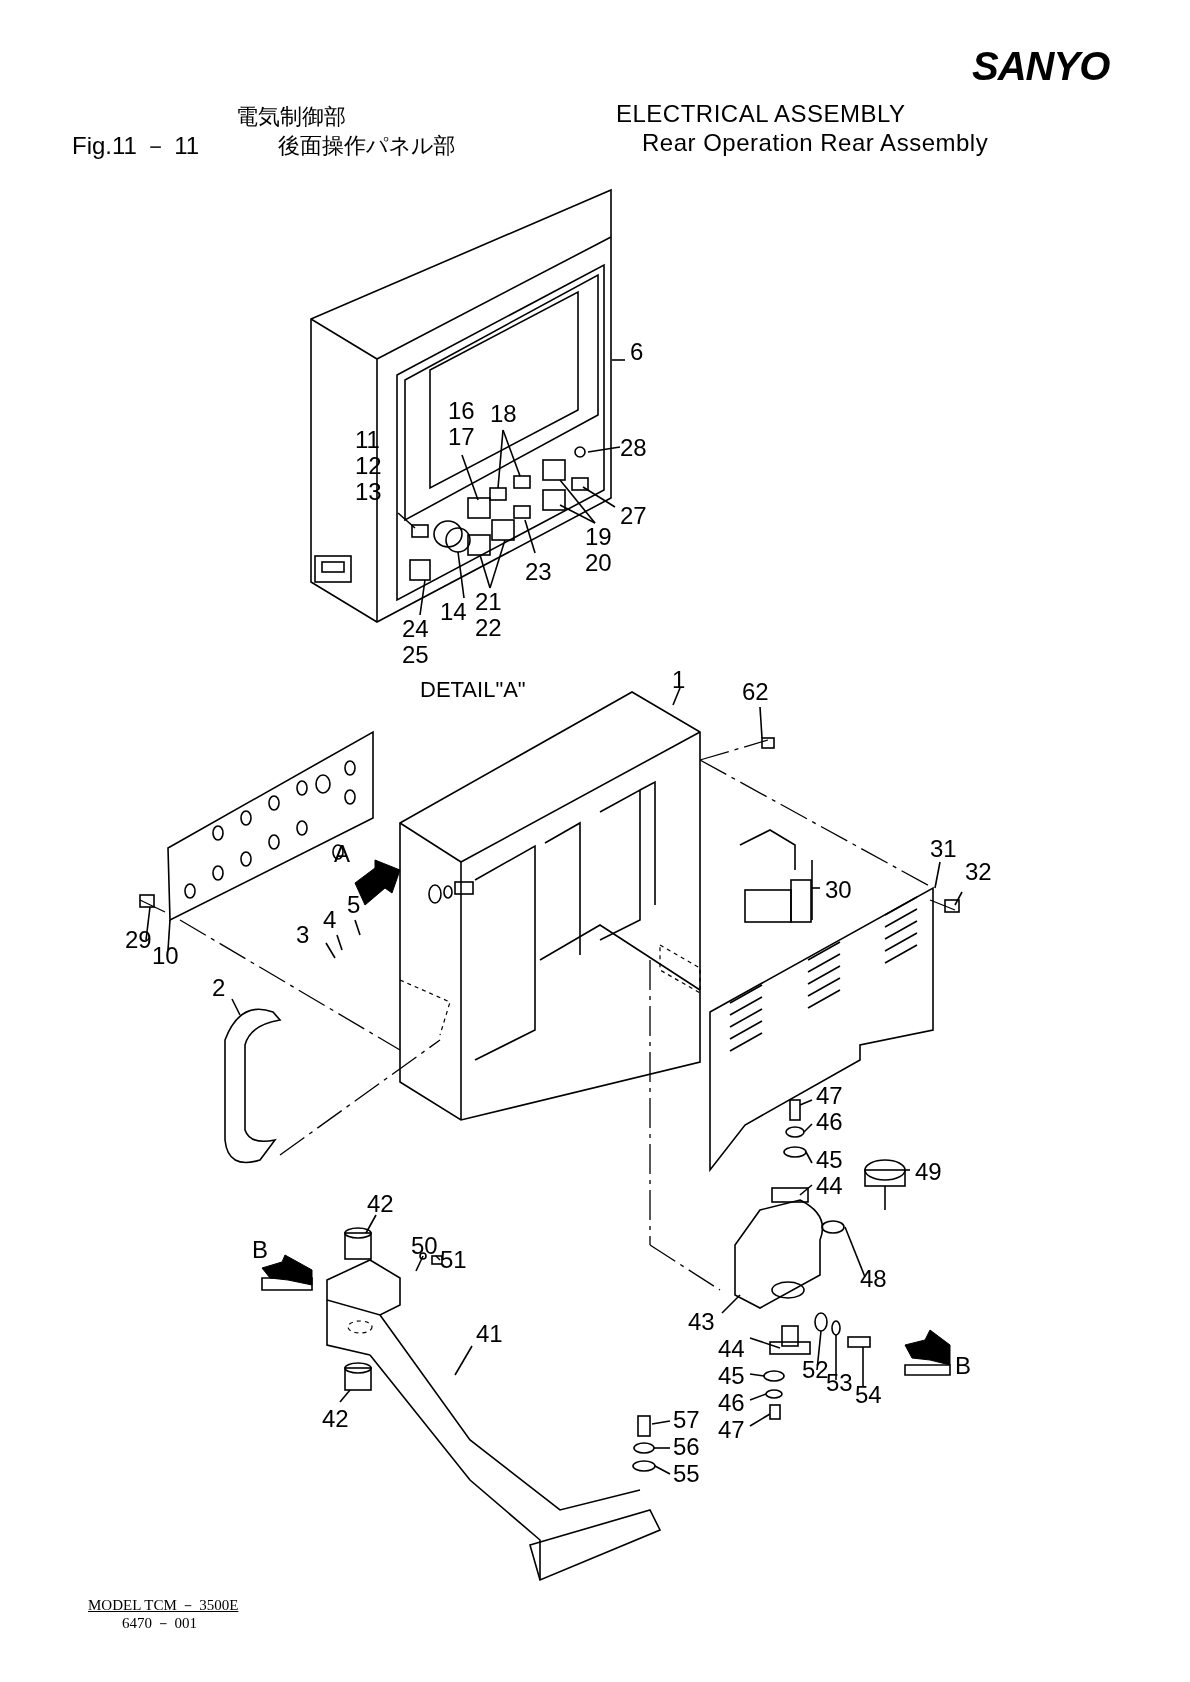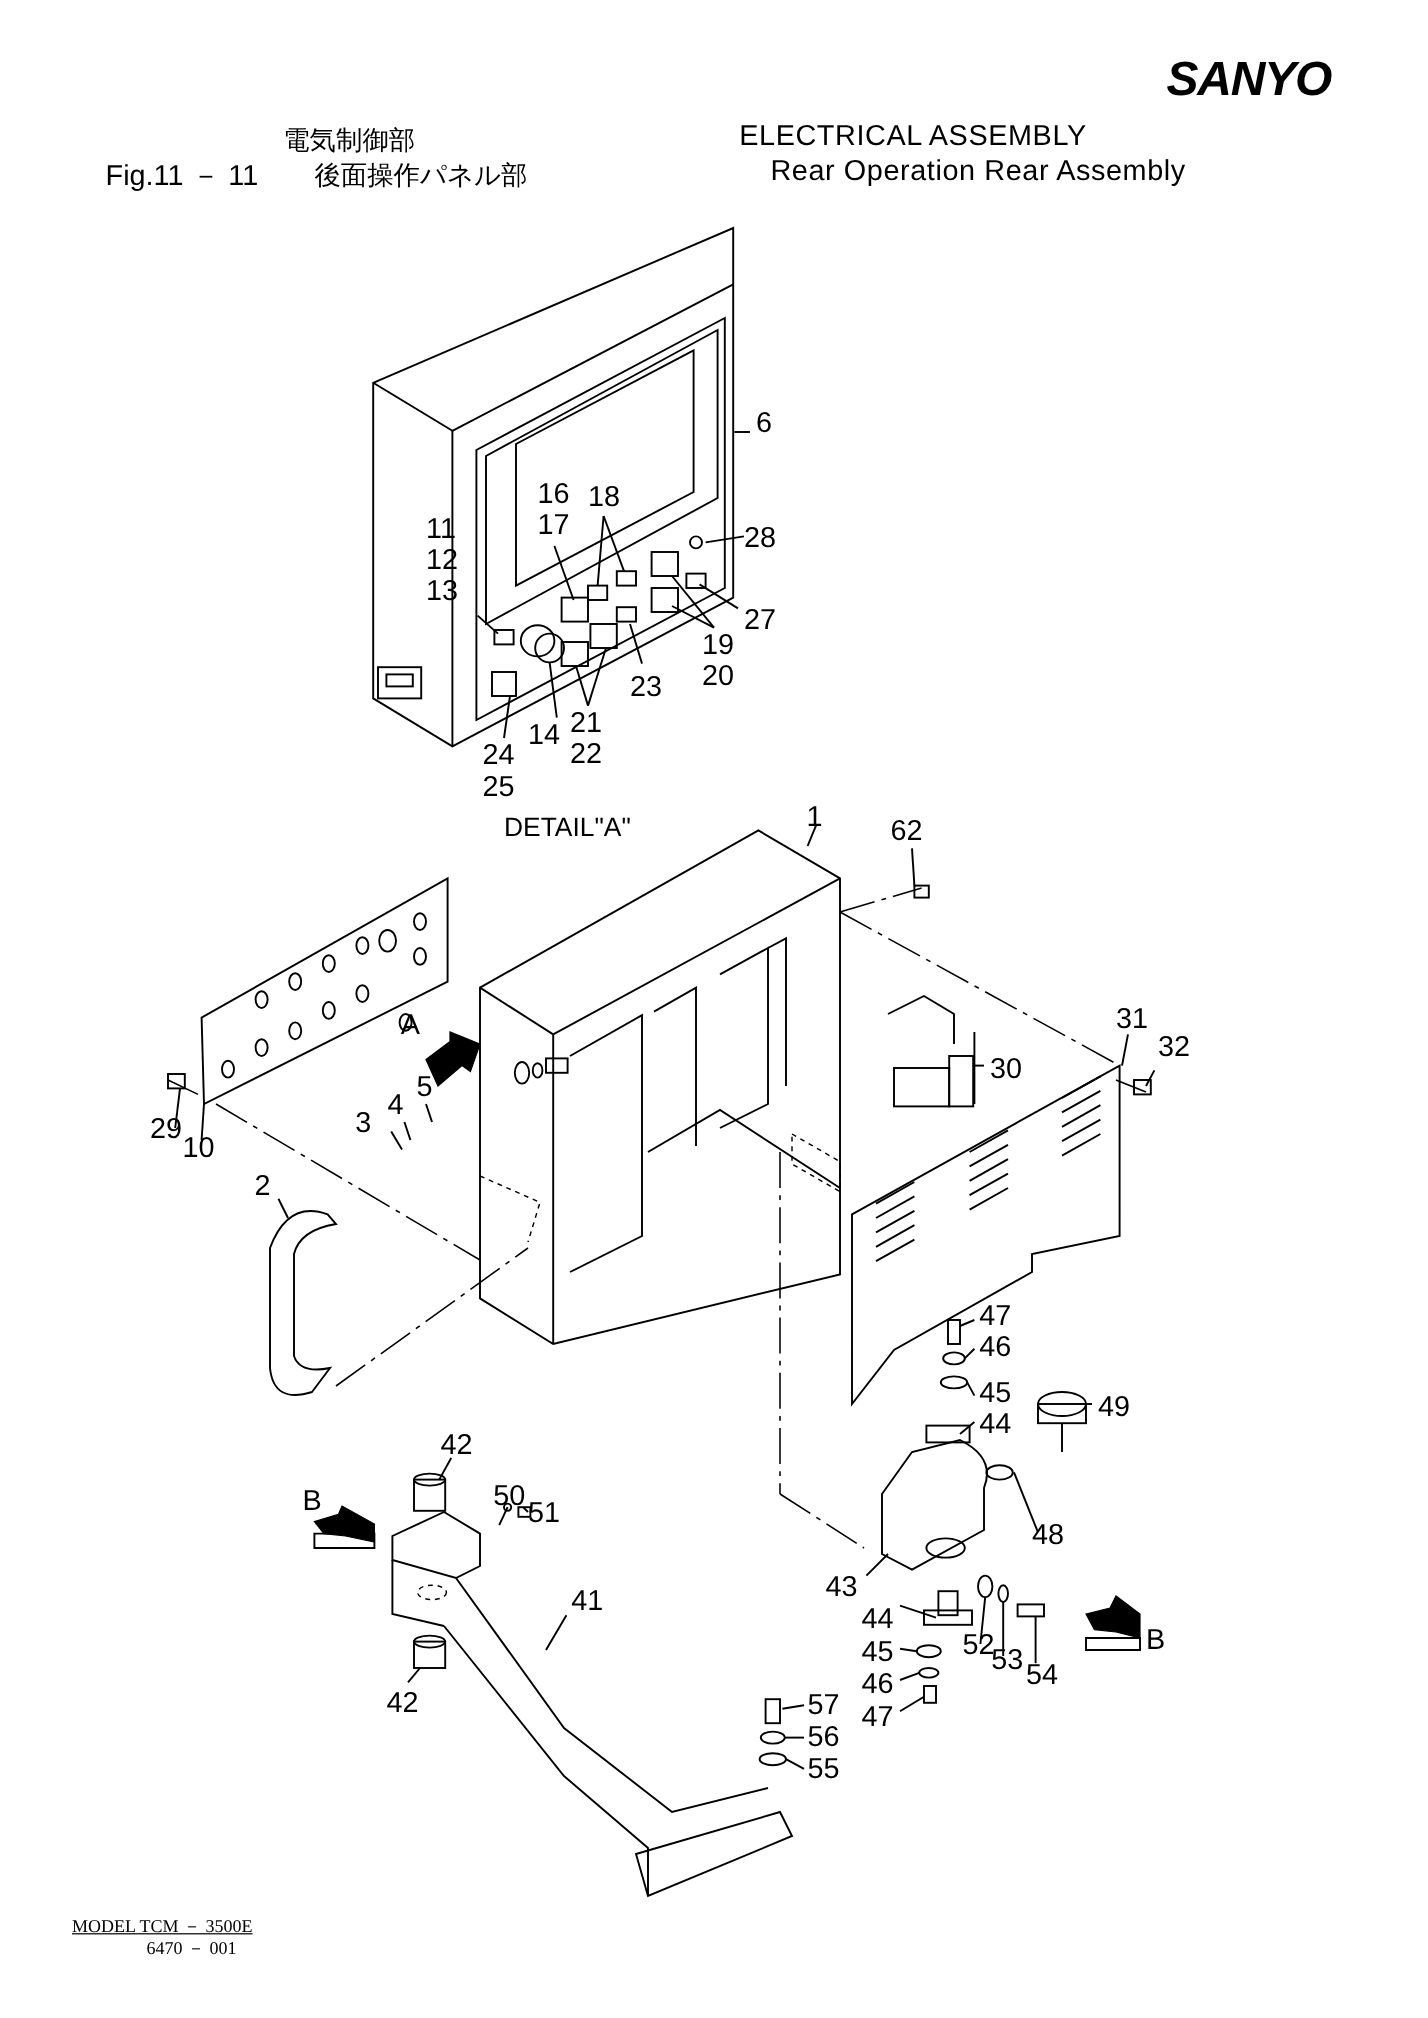--- a/index.html
+++ b/index.html
@@ -4,39 +4,39 @@
 <style>
   html, body { margin: 0; padding: 0; background: #ffffff; }
   body { width: 1190px; height: 1682px; position: relative; overflow: hidden;
          font-family: "Liberation Sans", "DejaVu Sans", sans-serif; color: #000; }
   .abs { position: absolute; white-space: nowrap; }
   .logo { left: 972px; top: 44px; font-size: 40px; font-weight: bold; font-style: italic;
           letter-spacing: -1px; font-family: Liberation Sans, sans-serif; }
   .title-jp { font-family: Liberation Serif, serif; font-size: 22px; }
   .title-en { font-size: 24px; letter-spacing: 0.5px; margin-left: 12px; }
   .fig { font-size: 24px; }
-  .footer-model { left: 60px; top: 1596px; font-family: "Liberation Serif", serif; font-size: 15px;
+  .footer-model { left: 88px; top: 1596px; font-family: "Liberation Serif", serif; font-size: 15px;
                   text-decoration: underline; }
   .footer-code { left: 122px; top: 1614px; font-family: "Liberation Serif", serif; font-size: 15px; }
   svg#drawing { position: absolute; left: 0; top: 0; }
   svg#drawing .ln { fill: none; stroke: #000; stroke-width: 1.6; }
   svg#drawing .dash { fill: none; stroke: #000; stroke-width: 1.3; stroke-dasharray: 30 6 4 6; }
   svg#drawing .dot { fill: none; stroke: #000; stroke-width: 1.2; stroke-dasharray: 4 4; }
   svg#drawing .solid { fill: #000; stroke: #000; stroke-width: 1; }
   svg#drawing .white { fill: #fff; stroke: #000; stroke-width: 1.6; }
   svg#drawing text.callout { font-family: "Liberation Sans", sans-serif; font-size: 24px; fill: #000; }
   svg#drawing text.detail { font-family: "Liberation Sans", sans-serif; font-size: 22px; fill: #000; }
 </style>
 </head>
 <body>
 
 <div class="abs logo">SANYO</div>
 <div class="abs title-jp" style="left:236px; top:102px;">電気制御部</div>
-<div class="abs fig" style="left:88px; top:130px;">Fig.11 － 11</div>
-<div class="abs title-jp" style="left:262px; top:131px;">後面操作パネル部</div>
+<div class="abs fig" style="left:72px; top:130px;">Fig.11 － 11</div>
+<div class="abs title-jp" style="left:278px; top:131px;">後面操作パネル部</div>
 <div class="abs title-en" style="left:604px; top:100px;">ELECTRICAL  ASSEMBLY</div>
 <div class="abs title-en" style="left:630px; top:129px;">Rear  Operation  Rear  Assembly</div>
 
 <svg id="drawing" width="1190" height="1682" viewBox="0 0 1190 1682">
 
   <g>
     <polygon class="ln" points="311,319 611,190 611,498 377,622 311,582"></polygon>
     <line class="ln" x1="311" y1="319" x2="377" y2="359"></line>
     <line class="ln" x1="377" y1="359" x2="611" y2="237"></line>
     <line class="ln" x1="377" y1="359" x2="377" y2="622"></line>

